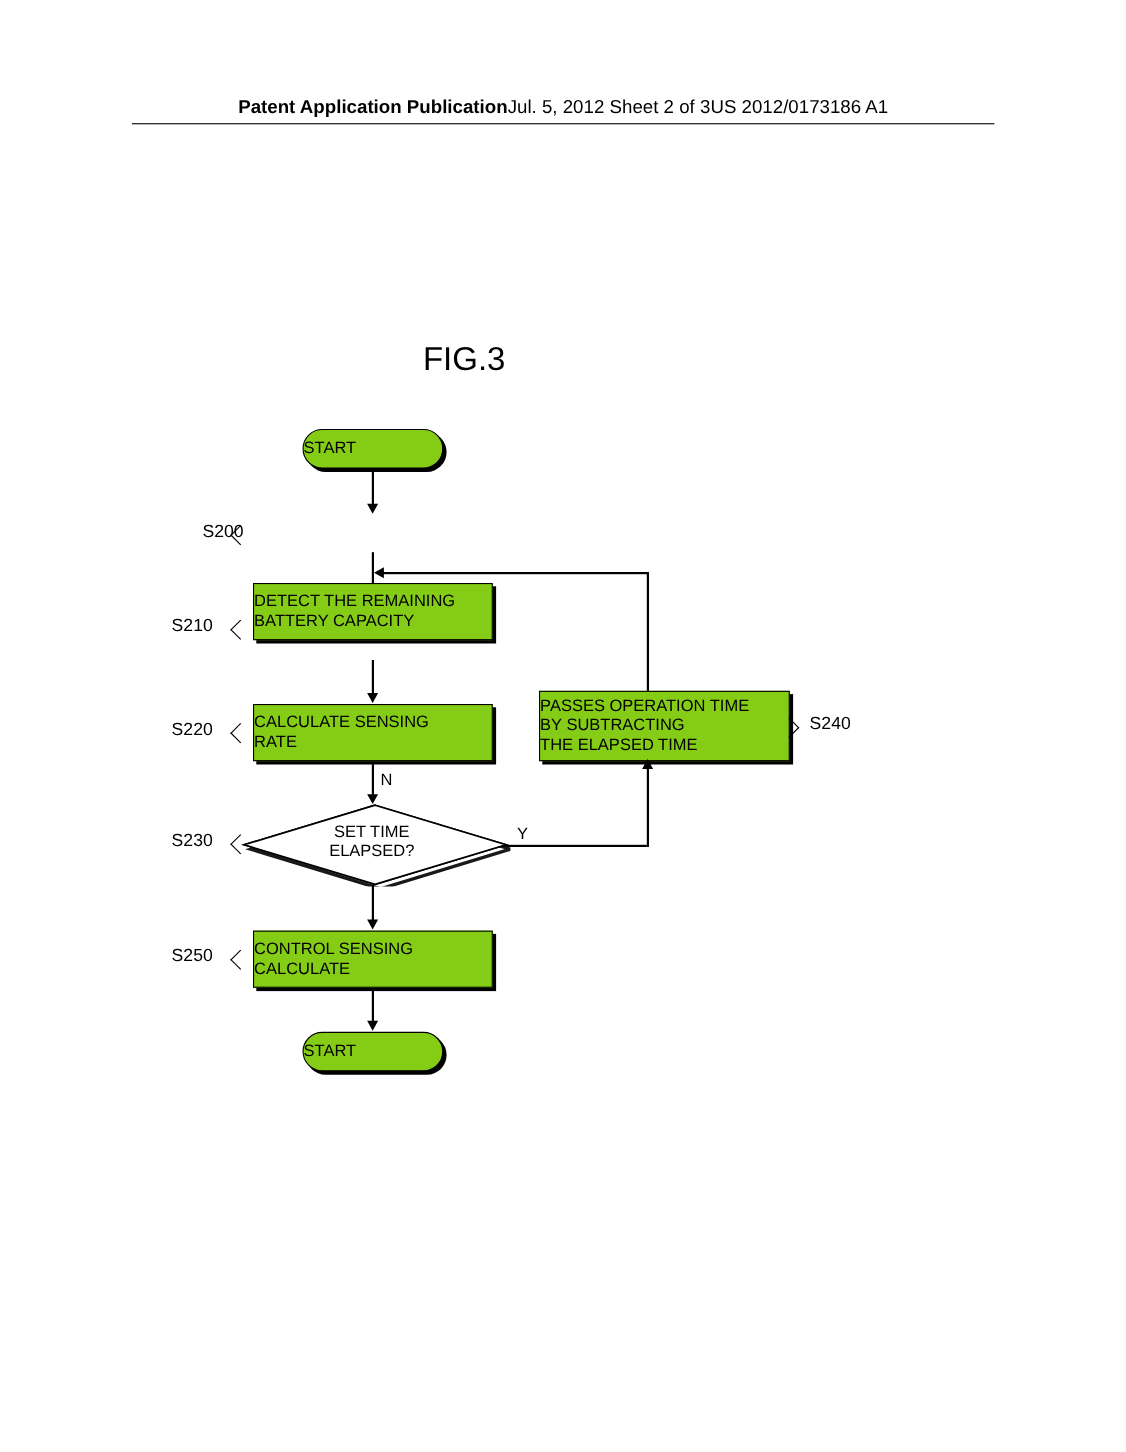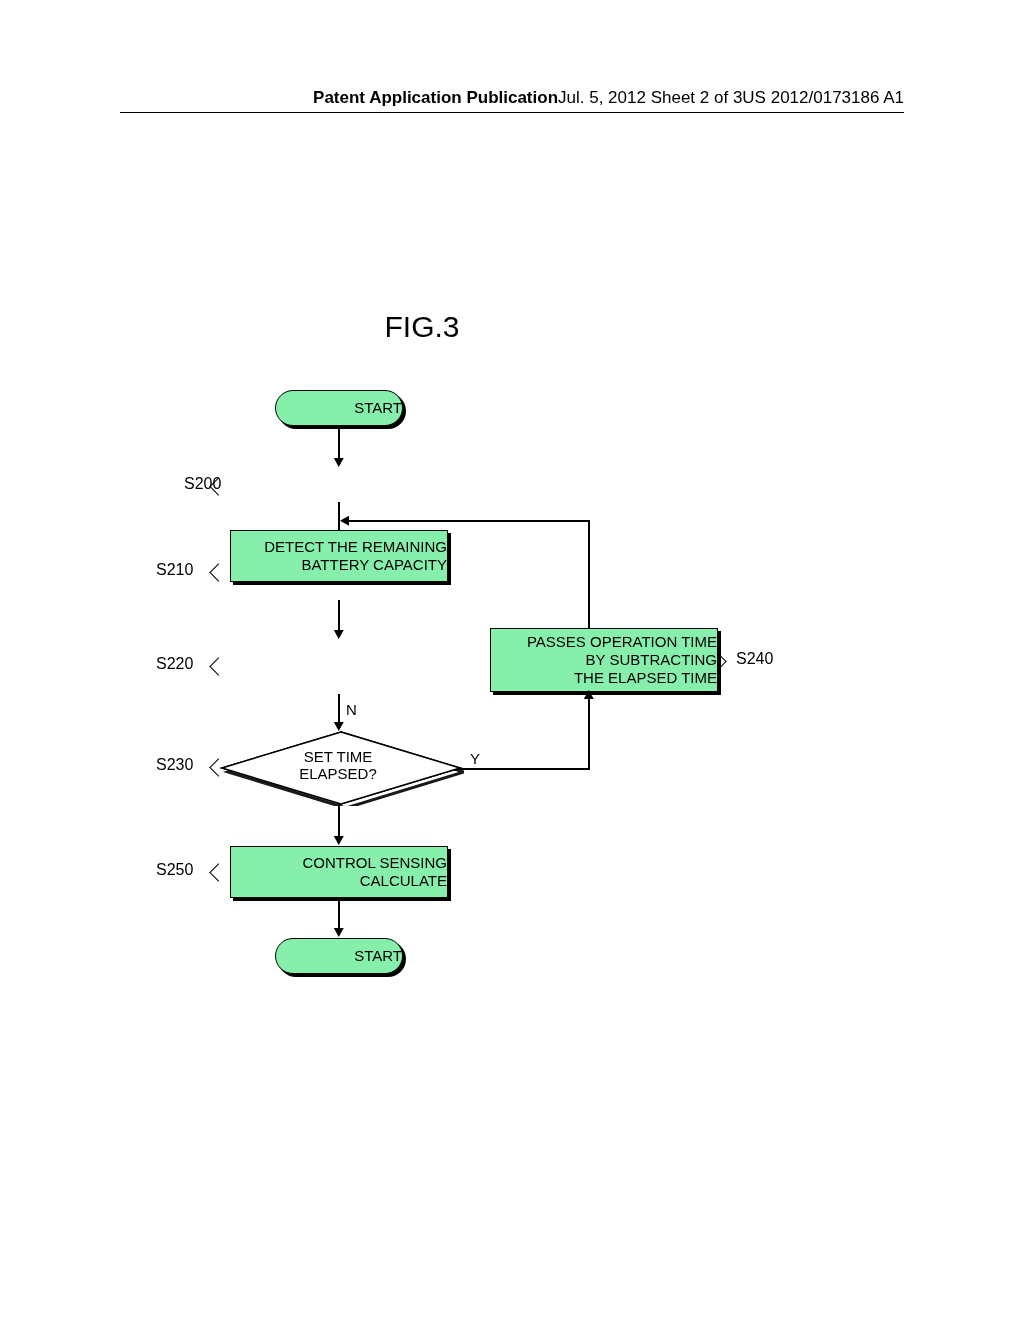--- a/index.html
+++ b/index.html
@@ -15,21 +15,21 @@
     position: relative;
     width: 1024px;
     height: 1320px;
   }
   .header-row {
     position: absolute;
     top: 88px;
     left: 120px;
     right: 120px;
     display: flex;
-    justify-content: flex-end;
+    justify-content: center;
     font-size: 17px;
   }
   .header-left { font-weight: bold; }
   .header-center { }
   .header-right { }
   .header-rule {
     position: absolute;
     top: 112px;
     left: 120px;
     right: 120px;
@@ -50,25 +50,25 @@
     position: absolute;
     left: 0;
     top: 390px;
     width: 1024px;
     height: 640px;
   }
 
   
   .fc-box {
     position: absolute;
-    background: #86efac;
+    background: #84cc16;
     border: 1.5px solid #000;
     text-align: center;
     display: flex;
-    align-items: flex-end;
+    align-items: flex-start;
     justify-content: center;
     flex-direction: column;
     font-size: 15px;
     line-height: 1.2;
     box-shadow: 3px 3px 0 #000;
   }
   .terminator {
     border-radius: 999px;
   }
   
@@ -180,20 +180,24 @@
     <div class="fc-box" style="left:230px; top:140px; width:216px; height:50px;">
       <span>DETECT THE REMAINING</span>
       <span>BATTERY CAPACITY</span>
     </div>
     <div class="step-label" style="left:156px; top:171px;">S210</div>
     <div class="leader" style="left:212px; top:182px;"></div>
 
     <div class="line vline" style="left:338px; top:210px; height:32px;"></div>
     <div class="arrow-down" style="left:338px; top:240px;"></div>
 
+    <div class="fc-box" style="left:230px; top:250px; width:216px; height:50px;">
+      <span>CALCULATE SENSING</span>
+      <span>RATE</span>
+    </div>
     <div class="step-label" style="left:156px; top:265px;">S220</div>
     <div class="leader" style="left:212px; top:276px;"></div>
 
     <div class="line vline" style="left:338px; top:304px; height:30px;"></div>
     <div class="arrow-down" style="left:338px; top:332px;"></div>
     <div class="branch-label" style="left:346px; top:311px;">N</div>
 
     <div class="diamond-wrap" style="left:218px; top:340px; width:240px; height:70px;">
       <div class="diamond">
         <svg width="246" height="76" viewBox="0 0 246 76">

